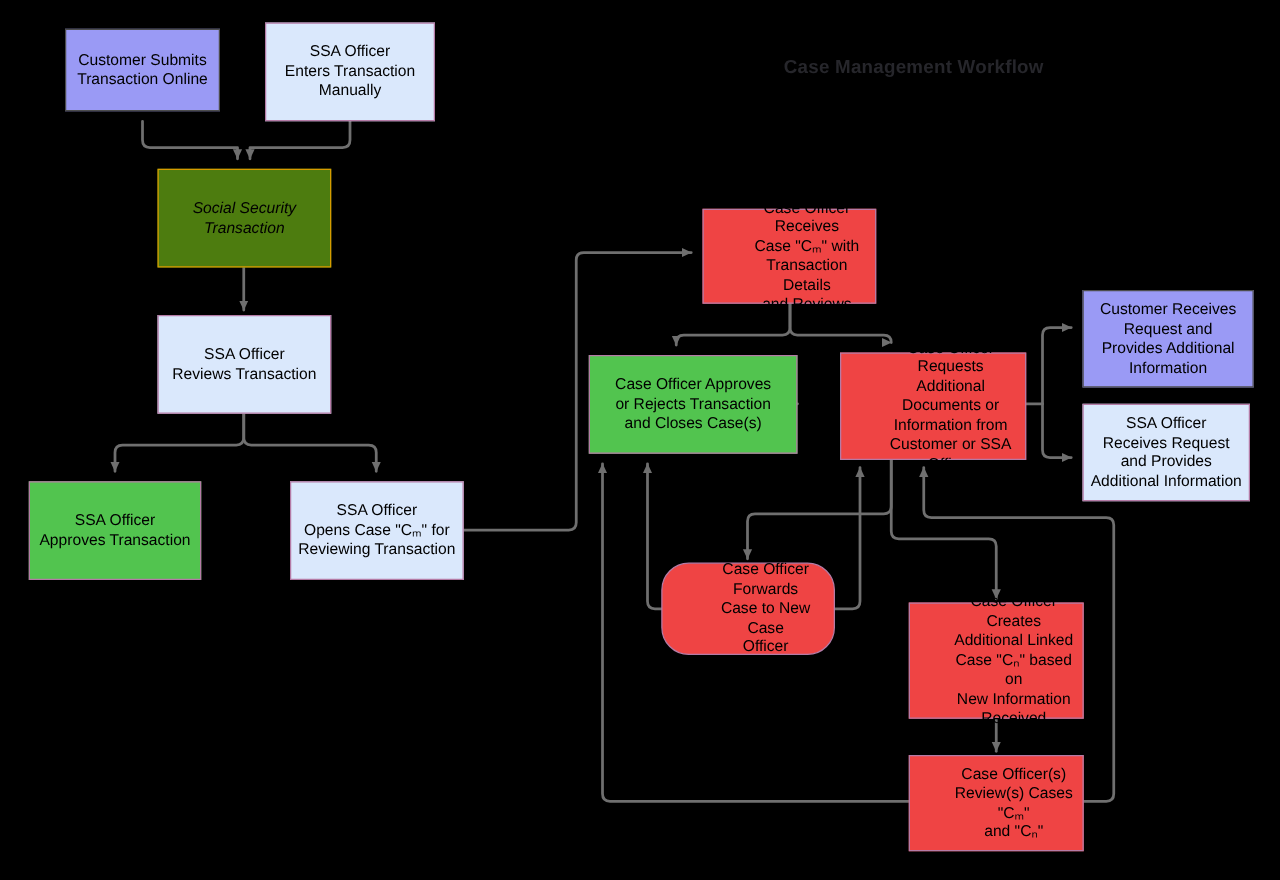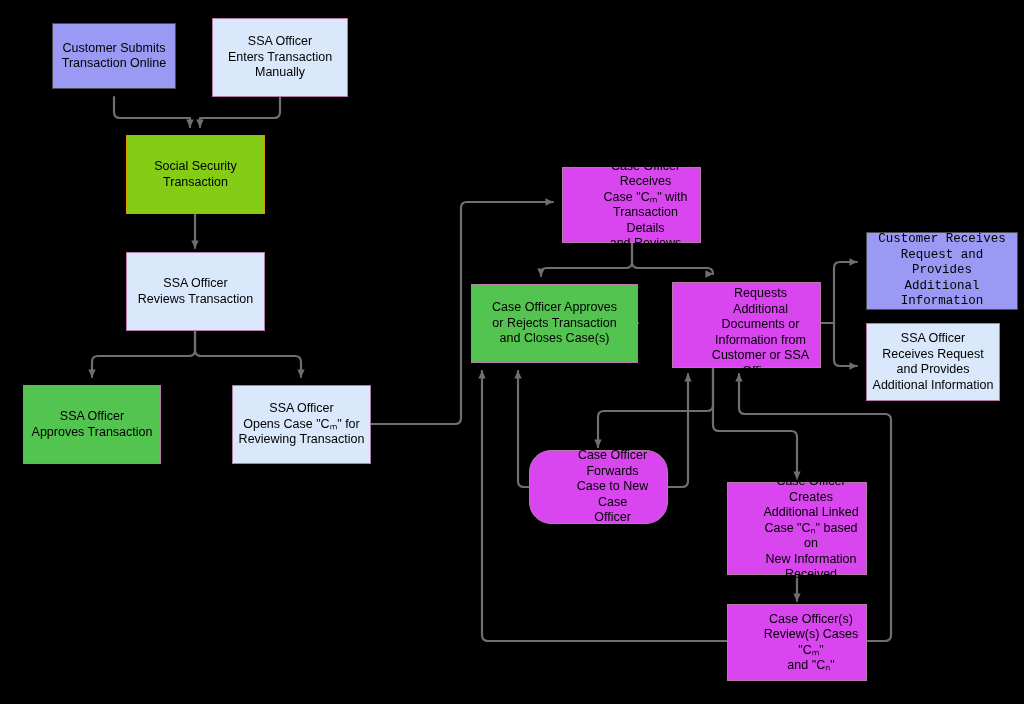--- a/index.html
+++ b/index.html
@@ -33,29 +33,30 @@
   .n-purple {
     background: #9a9af5;
     border-color: #4d4d4d;
     border-width: 1.6px;
   }
   .n-blue {
     background: #dae8fc;
     border-color: #b57ba6;
   }
   .n-orange {
-    background: #84cc16;
+    background: #4d7c0f;
     border-color: #d79b00;
+    font-style: italic;
   }
   .n-green {
     background: #52c44f;
     border-color: #b57ba6;
   }
   .n-lgreen {
-    background: #d946ef;
+    background: #ef4444;
     border-color: #b57ba6;
     padding-left: 32px;
   }
   #title {
     position: absolute;
     left: 627px;
     top: 45px;
     font-size: 15px;
     font-weight: bold;
     color: #26262b;
@@ -116,20 +117,21 @@
       <path d="M529,487 L524,487 Q518,487 518,481 L518,371" marker-end="url(#ah)"></path>
 
       <path d="M797,575 L797,601" marker-end="url(#ah)"></path>
 
       <path d="M867,641 L885,641 Q891,641 891,635 L891,420 Q891,414 885,414 L745,414 Q739,414 739,408 L739,374" marker-end="url(#ah)"></path>
 
       <path d="M727,641 L488,641 Q482,641 482,635 L482,371" marker-end="url(#ah)"></path>
     </g>
   </svg>
 
+  <div id="title">Case Management Workflow</div>
 
   <div class="node n-purple" style="left:52px; top:23px; width:124px; height:66px;">Customer Submits
 Transaction Online</div>
 
   <div class="node n-blue" style="left:212px; top:18px; width:136px; height:79px;">SSA Officer
 Enters Transaction
 Manually</div>
 
   <div class="node n-orange" style="left:126px; top:135px; width:139px; height:79px;">Social Security
 Transaction</div>
@@ -151,21 +153,21 @@
 
   <div class="node n-green" style="left:471px; top:284px; width:167px; height:79px;">Case Officer Approves
 or Rejects Transaction
 and Closes Case(s)</div>
 
   <div class="node n-lgreen" style="left:638px; top:282px; width:149px; height:86px;margin-left:34px;">Case Officer Requests
 Additional Documents or
 Information from
 Customer or SSA Officer</div>
 
-  <div class="node n-purple" style="left:866px; top:232px; width:152px; height:78px;font-family:Liberation Mono, monospace;">Customer Receives
+  <div class="node n-purple" style="left:866px; top:232px; width:137px; height:78px;">Customer Receives
 Request and
 Provides Additional
 Information</div>
 
   <div class="node n-blue" style="left:866px; top:323px; width:134px; height:78px;">SSA Officer
 Receives Request
 and Provides
 Additional Information</div>
 
   <div class="node n-lgreen" style="left:529px; top:450px; width:139px; height:74px;border-radius:22px;">Case Officer Forwards

